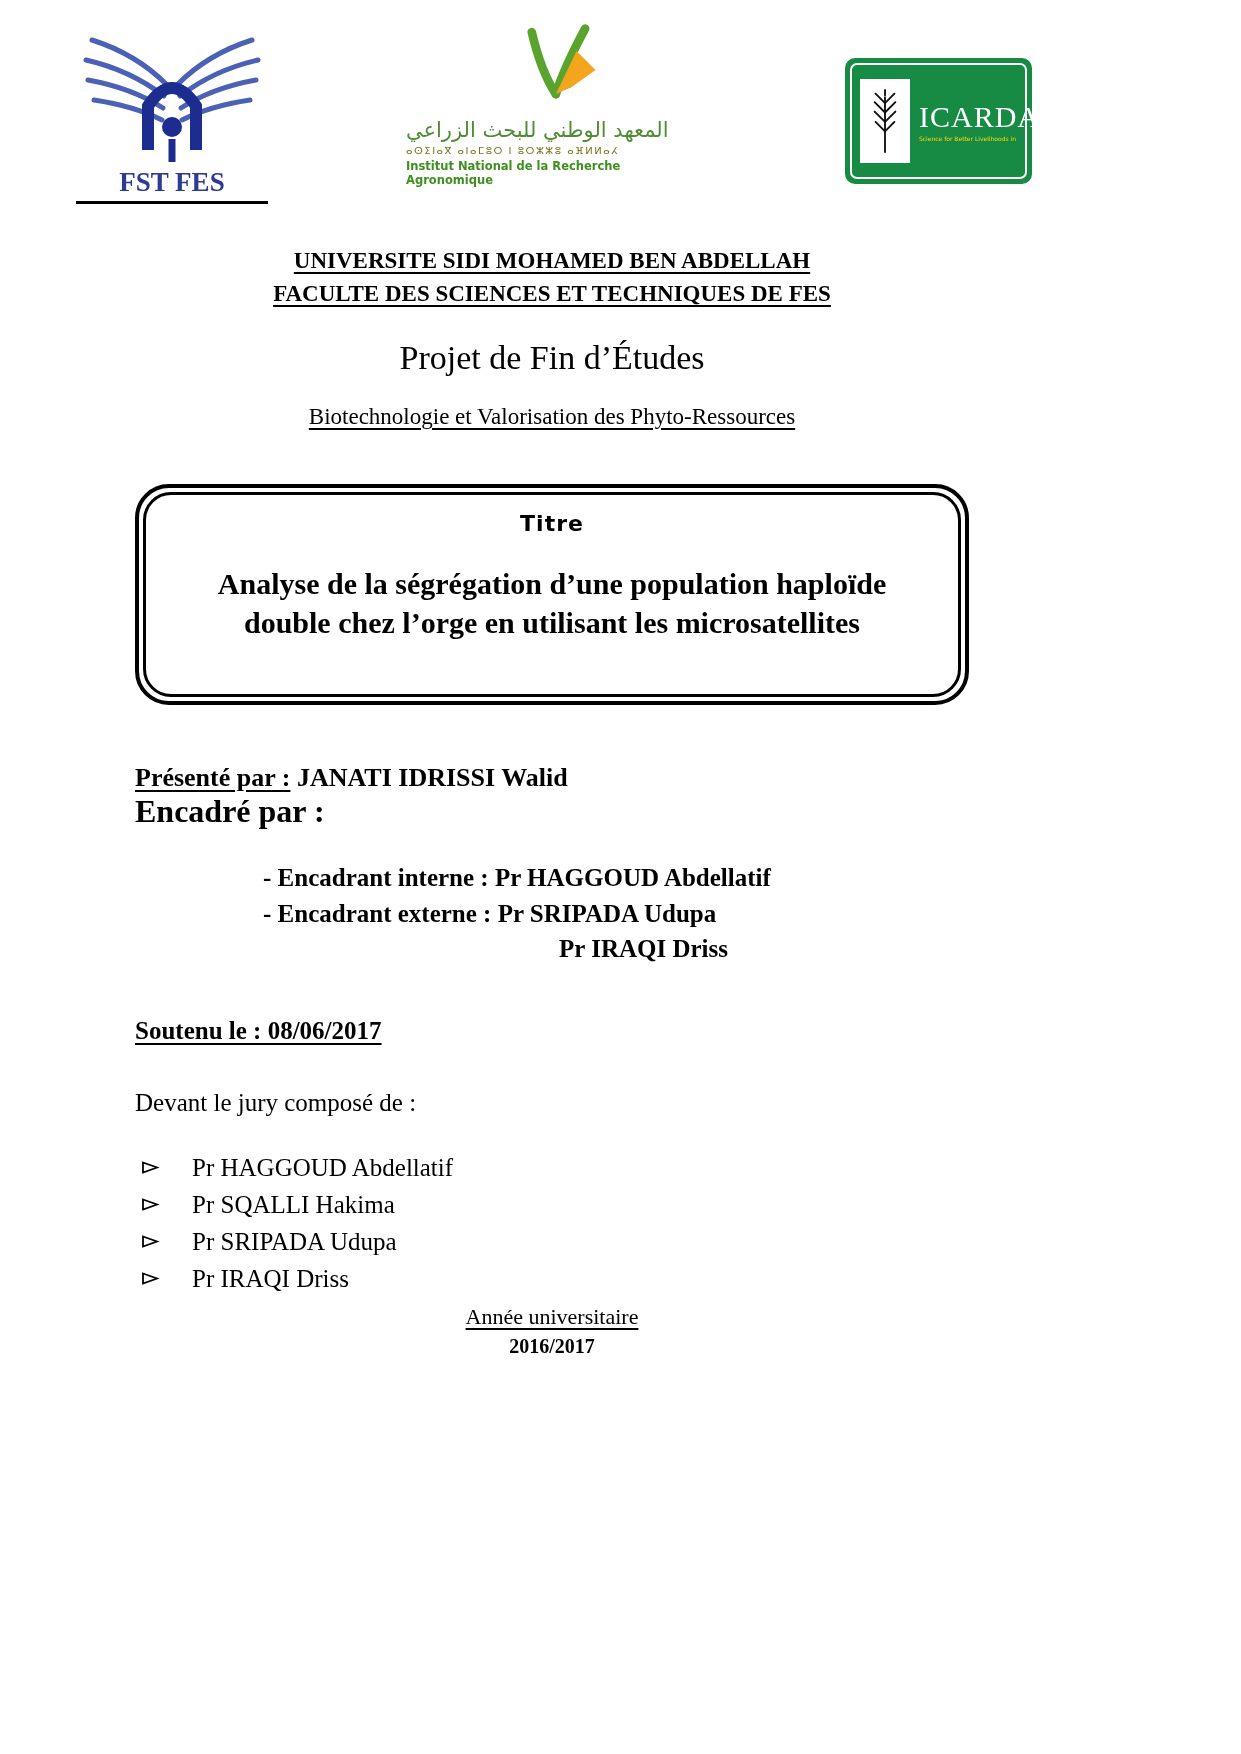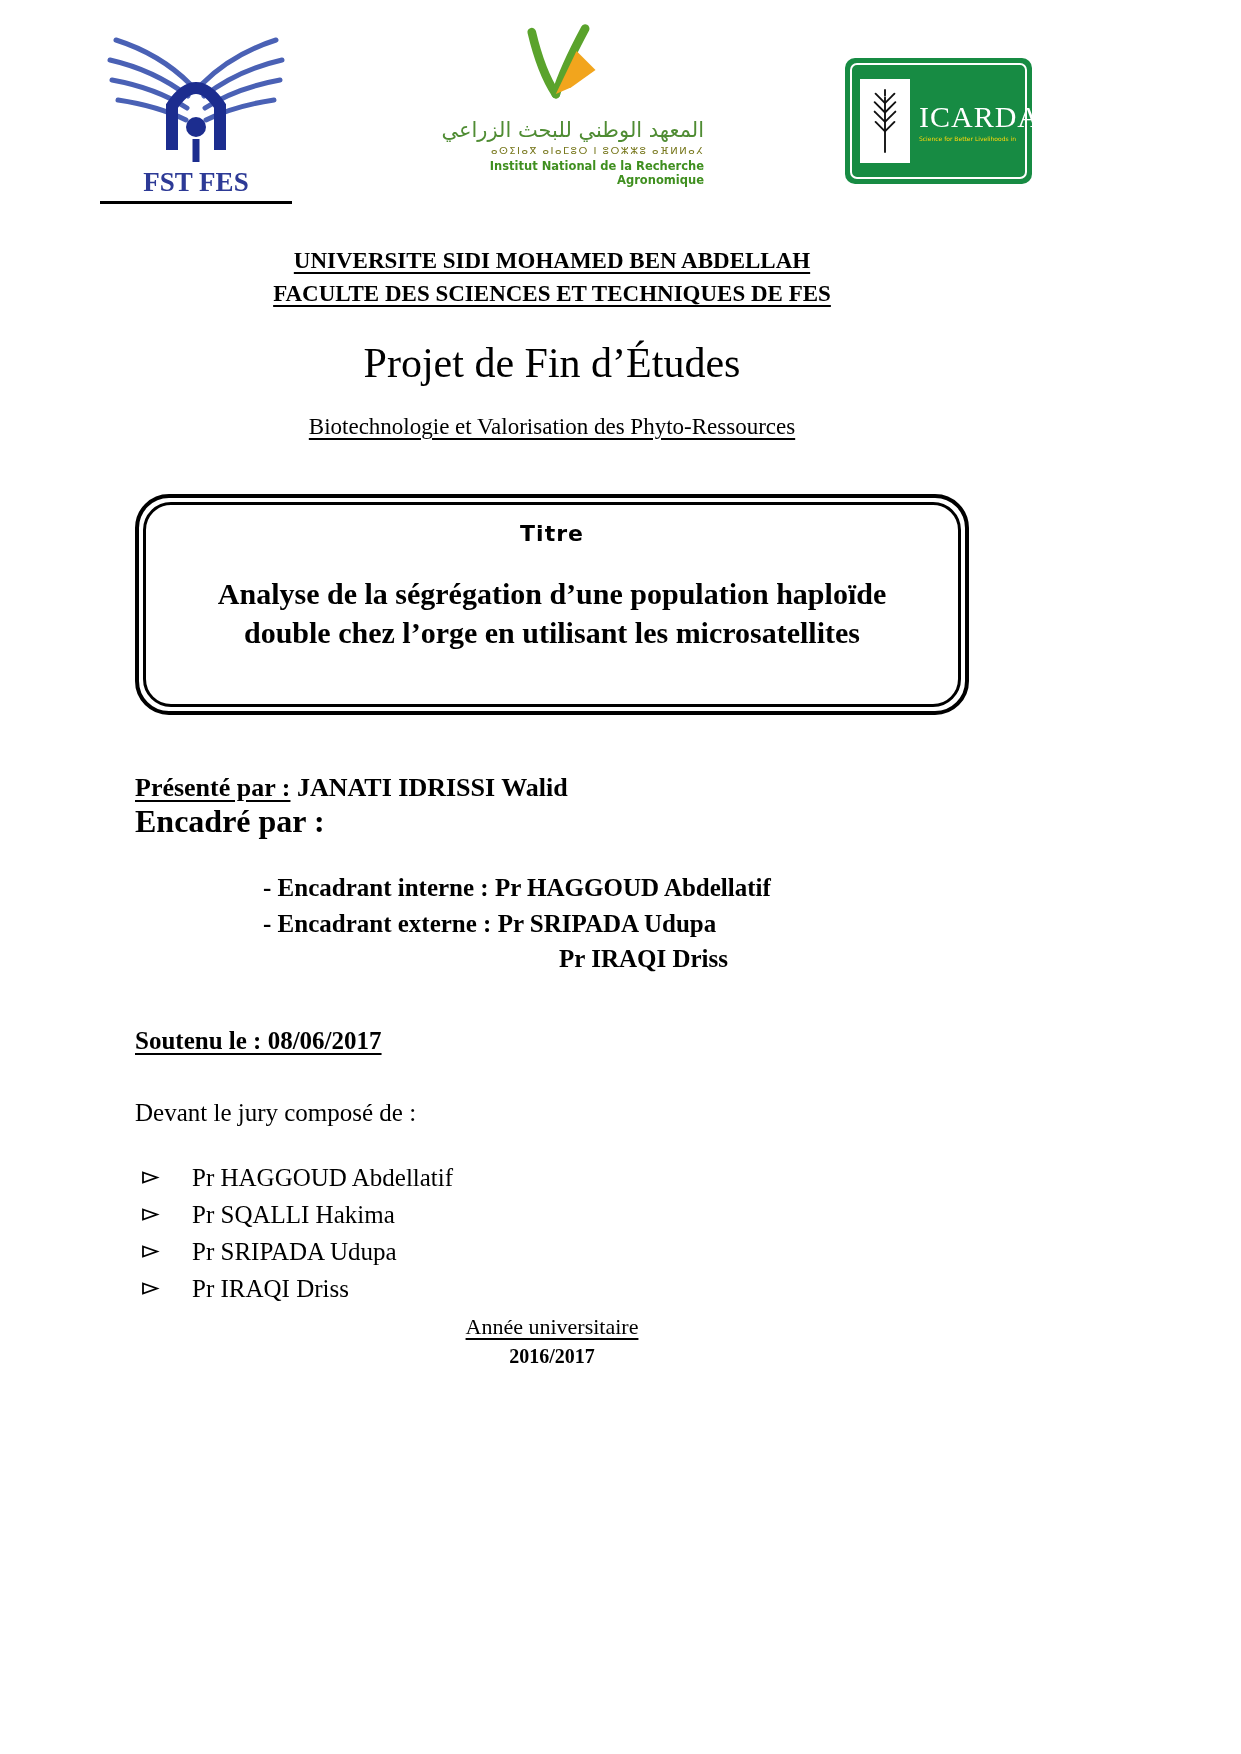--- a/index.html
+++ b/index.html
@@ -7,25 +7,25 @@
   html,body { background:#888; }
   .page {
     width:1241px; height:1754px; background:#ffffff; margin:0 auto;
     position:relative; font-family:"Liberation Serif", serif; color:#000;
     overflow:hidden;
   }
 
   
   .logo-band { position:relative; height:232px; }
 
-  .logo-fst { position:absolute; left:100px; top:26px; width:192px;
+  .logo-fst { position:absolute; left:76px; top:26px; width:192px;
               padding-bottom:3px; border-bottom:3px solid #000; }
   .logo-fst svg { display:block; margin:0 auto; }
 
-  .logo-inra { position:absolute; left:406px; top:24px; width:298px; text-align:right; }
+  .logo-inra { position:absolute; left:406px; top:24px; width:298px; text-align:left; }
   .inra-icon { display:block; margin:0 auto; }
   .inra-arabic { font-family:"DejaVu Sans", sans-serif; font-size:21px; color:#4f8c33; margin-top:2px; direction:rtl; }
   .inra-tifinagh { font-family:"DejaVu Sans", sans-serif; font-size:10px; color:#77771c; margin-top:3px; letter-spacing:1.5px; }
   .inra-french { font-family:"DejaVu Sans", sans-serif; font-size:11.5px; font-weight:bold; color:#3f8f1f; margin-top:3px; }
 
   .logo-icarda { position:absolute; left:845px; top:58px; width:187px; height:126px;
                  background:#178b43; border-radius:10px; padding:5px; }
   .icarda-inner { border:2px solid #fff; border-radius:7px; height:100%;
                   display:flex; align-items:center; padding:6px 8px; gap:9px; }
   .icarda-wheat-box { width:50px; height:84px; background:#fff; flex:none;
@@ -35,21 +35,21 @@
   .icarda-tagline { font-family:"DejaVu Sans", sans-serif; font-size:6px; color:#ffd90a;
                     white-space:nowrap; overflow:hidden; max-width:112px; margin-top:2px; }
 
   
   .content { width:834px; margin-left:135px; }
   .u { text-decoration:underline; text-underline-offset:4px; }
 
   .center-block { text-align:center; margin-top:16px; }
   .line-university { font-size:23px; font-weight:bold; margin-bottom:7px; }
   .line-faculty   { font-size:23px; font-weight:bold; margin-bottom:32px; }
-  .line-doctype   { font-size:42px; margin-bottom:27px; }
+  .line-doctype   { font-size:34px; margin-bottom:27px; }
   .line-degree    { font-size:23px; margin-bottom:18px; }
   .line-program   { font-size:23px; }
 
   .title-box { margin-top:54px; border:4px solid #000; border-radius:34px; padding:4px; background:#fff; }
   .title-box-inner { border:3px solid #000; border-radius:28px; text-align:center; padding:16px 12px 52px; }
   .title-label { font-family:"DejaVu Sans", sans-serif; font-size:22px; font-weight:bold;
                  letter-spacing:1px; margin-bottom:28px; }
   .title-main { font-size:30px; font-weight:bold; line-height:1.3; }
 
   .presented  { margin-top:58px; font-size:26px; font-weight:bold; }

